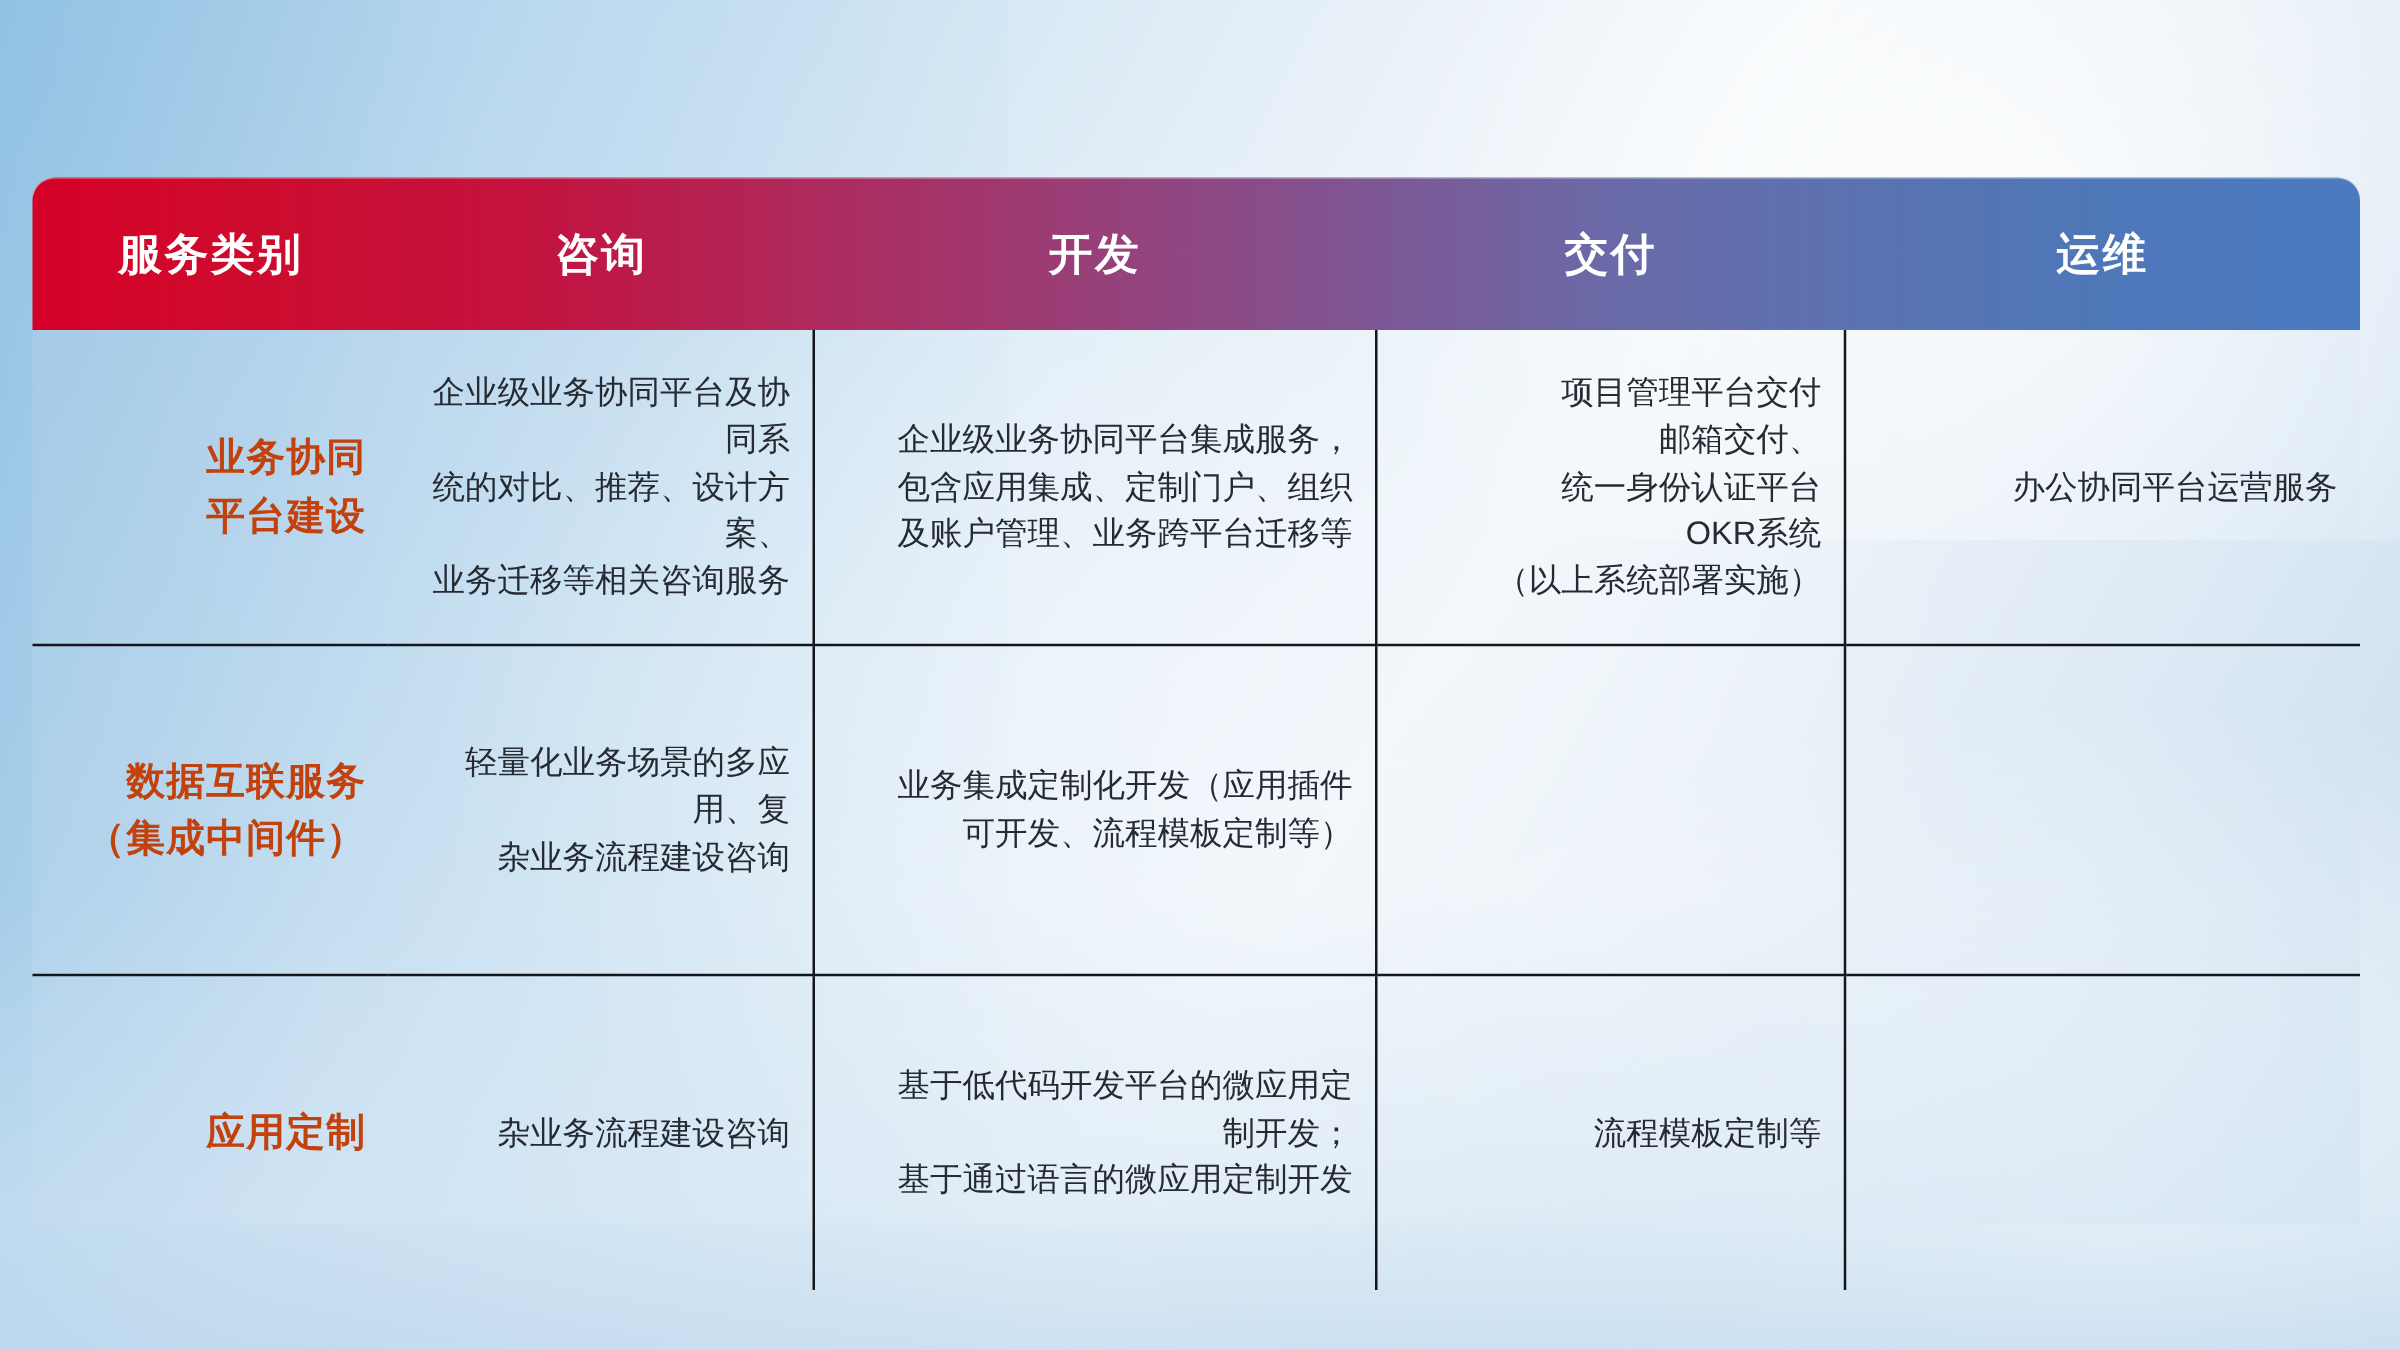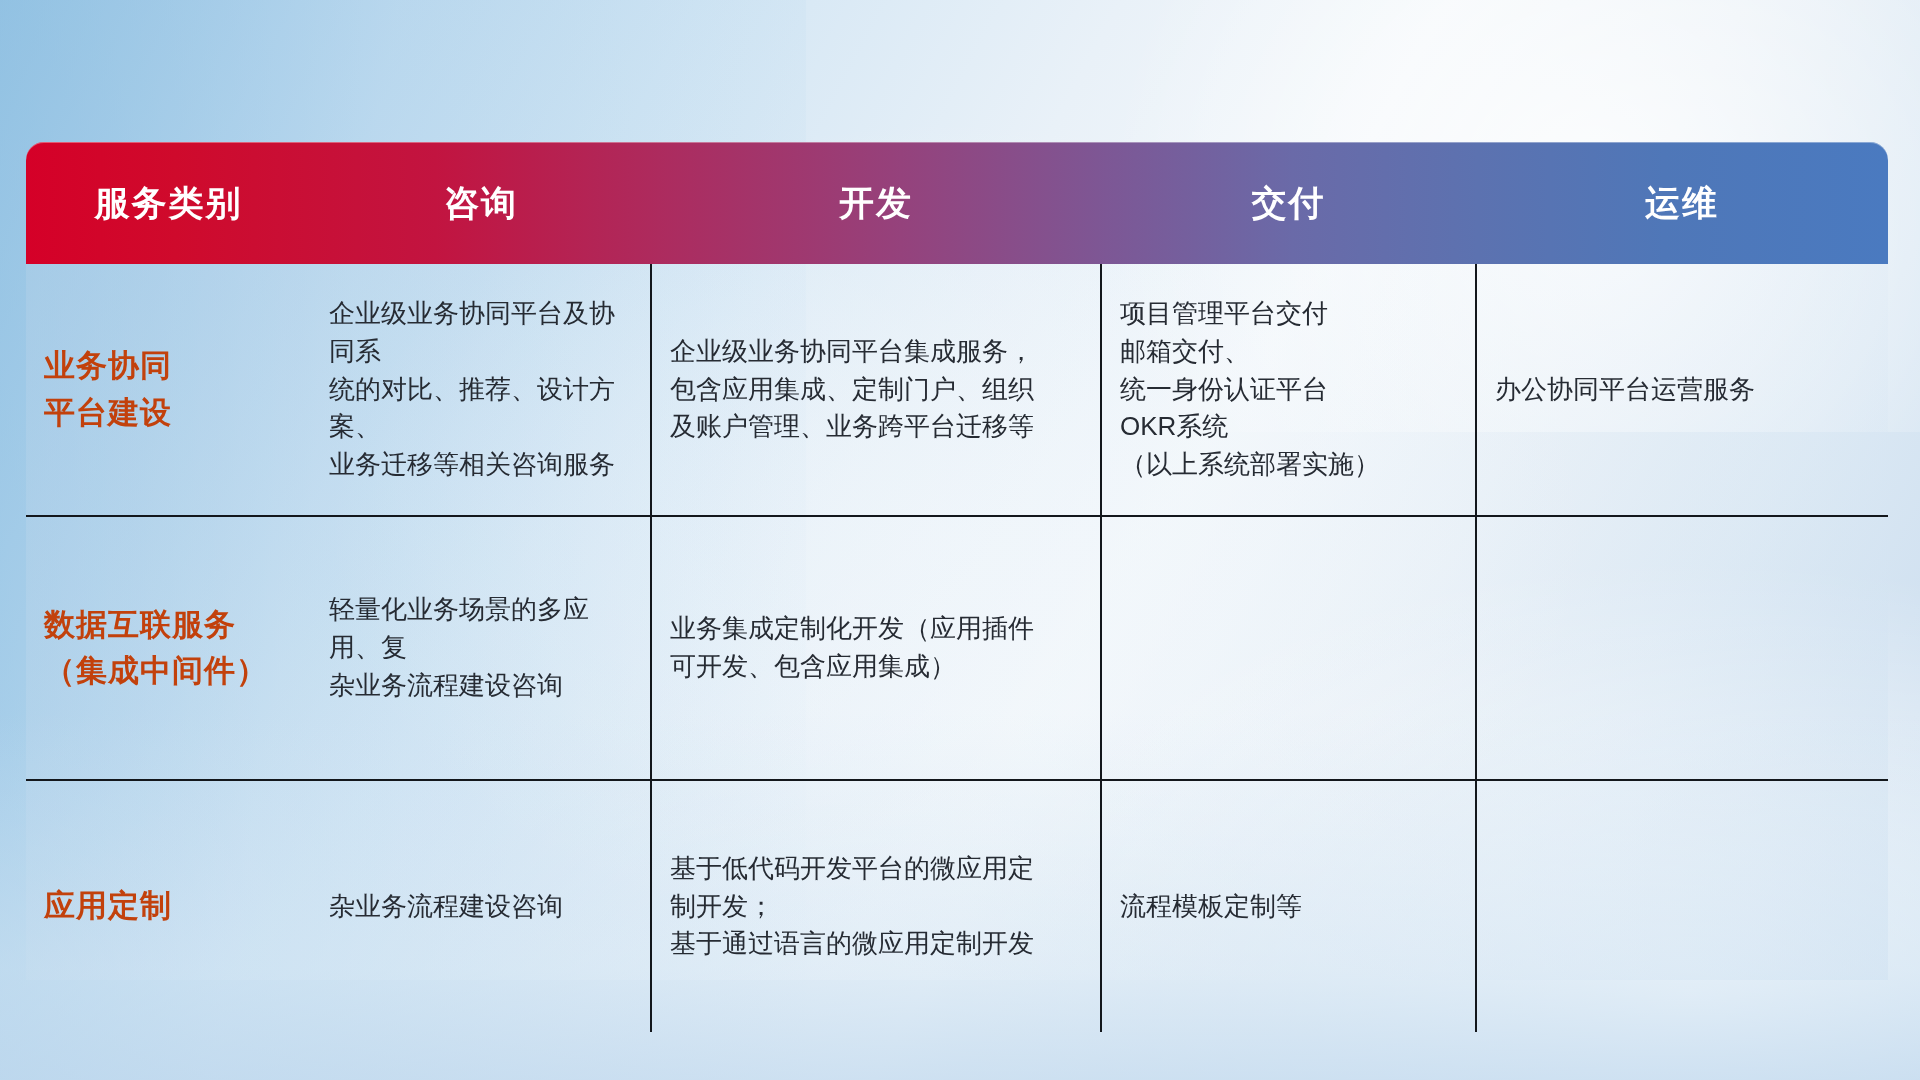--- a/index.html
+++ b/index.html
@@ -103,21 +103,21 @@
       #4a7ac0 100%);
     box-shadow: 0 1px 0 rgba(255,255,255,0.35) inset;
     z-index: 1;
     pointer-events: none;
   }
 
   
   tbody tr.data-row { }
   tbody td {
     vertical-align: middle;
-    text-align: left;
+    text-align: right;
     padding: 14px 18px;
     font-size: 26px;
     line-height: 1.45;
     color: #262b33;
     background: transparent;
     border-right: 2.5px solid #13171c;
     border-bottom: 2.5px solid #13171c;
     position: relative;
   }
   tbody td.col-category {
@@ -243,21 +243,21 @@
         <td class="col-category">
           <span class="cell-text">数据互联服务
 （集成中间件）</span>
         </td>
         <td>
           <span class="cell-text">轻量化业务场景的多应用、复
 杂业务流程建设咨询</span>
         </td>
         <td>
           <span class="cell-text">业务集成定制化开发（应用插件
-可开发、包含应用集成）</span>
+可开发、流程模板定制等）</span>
         </td>
         <td>
           <span class="cell-text"></span>
         </td>
         <td class="col-last">
           <span class="cell-text"></span>
         </td>
       </tr>
 
       <tr class="data-row row-2">

